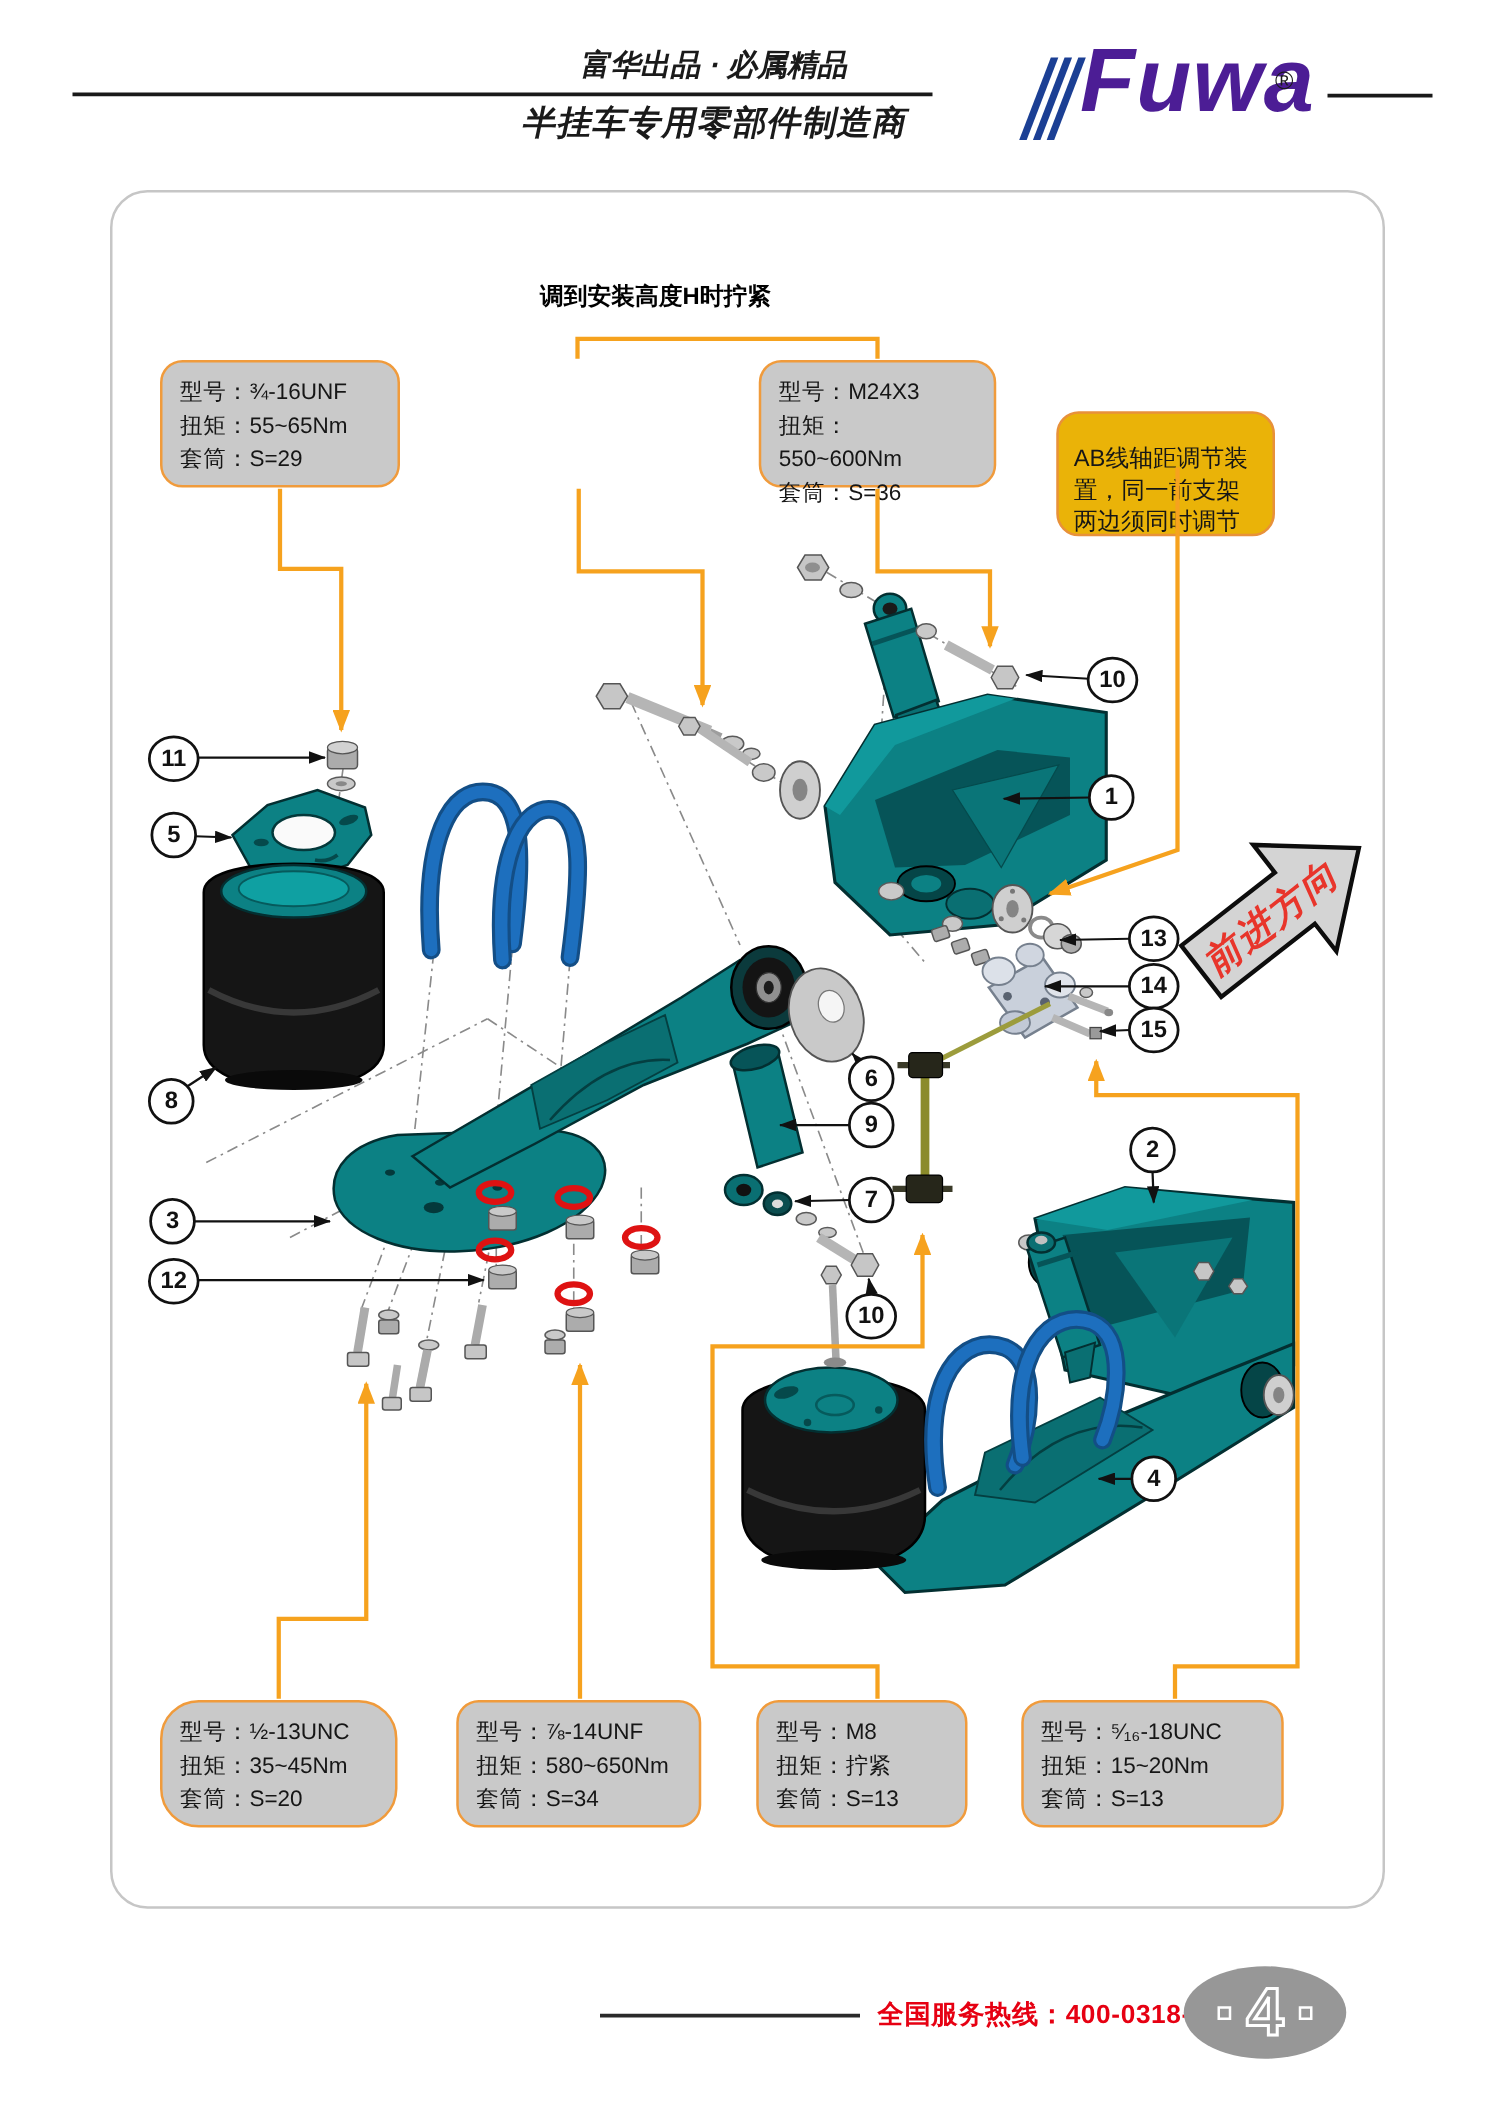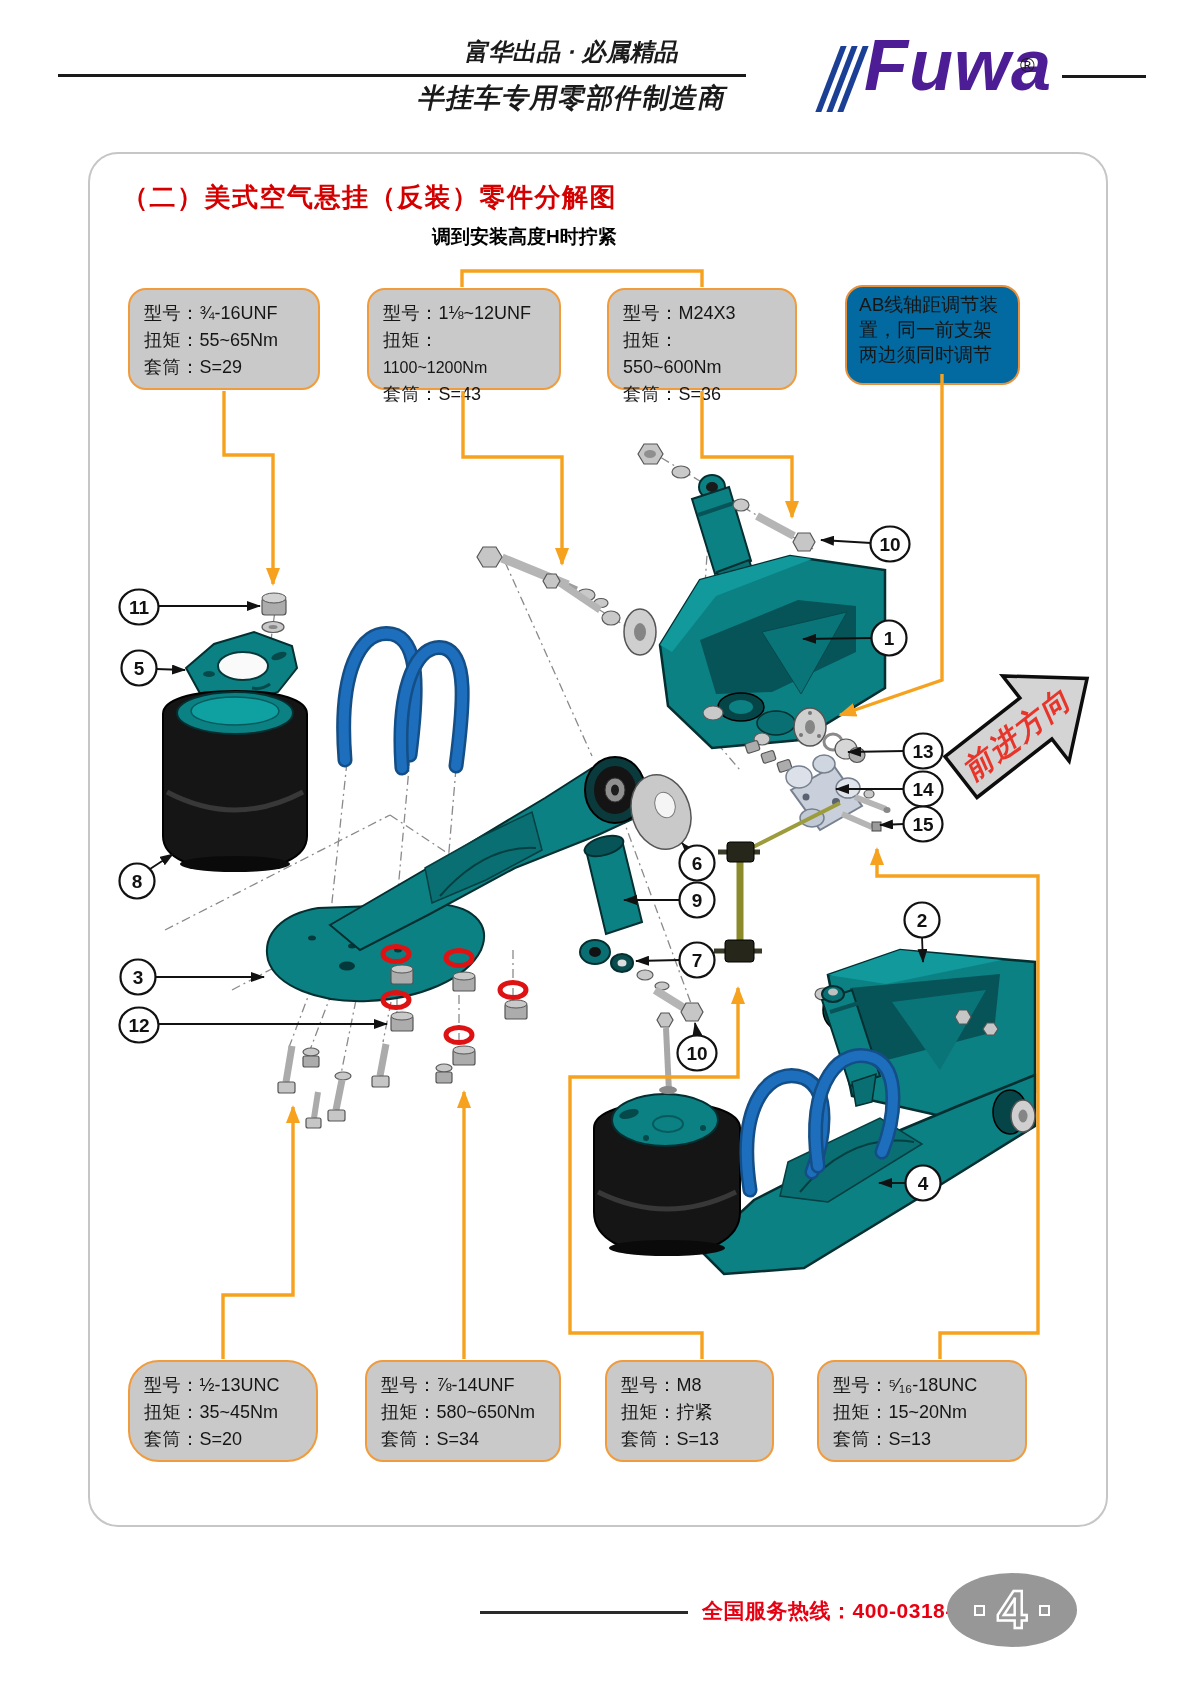--- a/index.html
+++ b/index.html
@@ -21,21 +21,21 @@
 
   
   .panel{left:88px;top:152px;width:1020px;height:1375px;border:2.5px solid #C6C6C6;border-radius:30px;box-sizing:border-box;background:#fff;}
   .title{left:122px;top:180px;font-size:26px;font-weight:bold;color:#D40000;letter-spacing:1.5px;}
   .tighten-note{left:432px;top:224px;font-size:19px;font-weight:600;color:#000;}
 
   
   .spec-box{background:#C9C9C9;border:2.5px solid #F09B3C;border-radius:18px;box-sizing:border-box;
             height:102px;padding:10px 22px 0 14px;font-size:18px;line-height:27px;color:#161616;}
   .spec-box .sl{letter-spacing:0.5px;}
-  .ab-note{background:#0369a1;border-color:#E8913A;font-size:19px;line-height:25px;padding:5px 10px 0 12px;height:100px;}
+  .ab-note{background:#eab308;border-color:#E8913A;font-size:19px;line-height:25px;padding:24px 10px 0 12px;height:100px;margin-top:44px;}
 
   
   .ftr-line{left:480px;top:1611px;width:208px;height:3px;background:#2a2a2a;}
   .hotline{left:702px;top:1597px;font-size:21px;font-weight:bold;color:#E60012;letter-spacing:0.5px;}
   .badge{left:947px;top:1573px;width:130px;height:74px;background:#979797;border-radius:50%;display:flex;align-items:center;justify-content:center;gap:9px;}
   .badge .sq{width:11px;height:11px;border:2.5px solid #fff;box-sizing:border-box;}
 
   .diagram{left:0;top:0;width:1199px;height:1685px;}
   svg text{font-family:"Liberation Sans","DejaVu Sans",sans-serif;}
   .cc{fill:#fff;stroke:#111;stroke-width:2.2;}
@@ -62,32 +62,26 @@
     <div class="logo-stripes">
       <span class="stripe" style="left:0;"></span>
       <span class="stripe" style="left:11px;"></span>
       <span class="stripe" style="left:22px;"></span>
     </div>
     <span class="logo-text">Fuwa</span>
     <span class="logo-reg">®</span>
   </div>
 
   <div class="abs panel"></div>
-  <div class="abs title">（二）美式空气悬挂（反装）零件分解图</div>
   <div class="abs tighten-note">调到安装高度H时拧紧</div>
 
   <div class="abs spec-box" style="left:128px;top:288px;width:192px;">
     <div><span class="sl">型号：</span><span>¾-16UNF</span></div>
     <div><span class="sl">扭矩：</span><span>55~65Nm</span></div>
     <div><span class="sl">套筒：</span><span>S=29</span></div>
-  </div>
-  <div class="abs spec-box" style="left:367px;top:288px;width:194px;">
-    <div><span class="sl">型号：</span><span>1⅛~12UNF</span></div>
-    <div><span class="sl">扭矩：</span><span style="font-size:16px;">1100~1200Nm</span></div>
-    <div><span class="sl">套筒：</span><span>S=43</span></div>
   </div>
   <div class="abs spec-box" style="left:607px;top:288px;width:190px;">
     <div><span class="sl">型号：</span><span>M24X3</span></div>
     <div><span class="sl">扭矩：</span><span>550~600Nm</span></div>
     <div><span class="sl">套筒：</span><span>S=36</span></div>
   </div>
   <div class="abs spec-box ab-note" style="left:845px;top:285px;width:175px;">
     <div>AB线轴距调节装</div>
     <div>置，同一前支架</div>
     <div>两边须同时调节</div>

